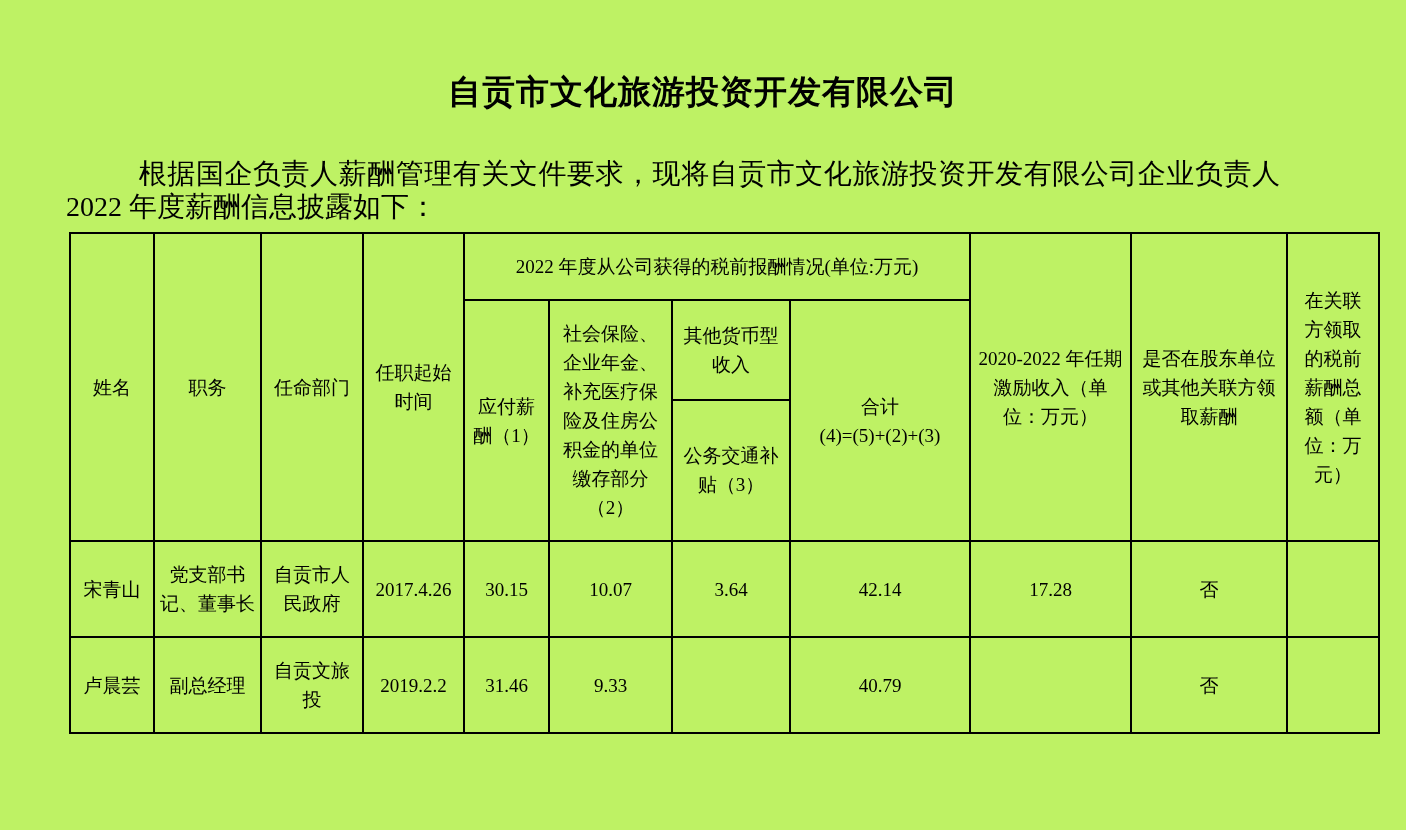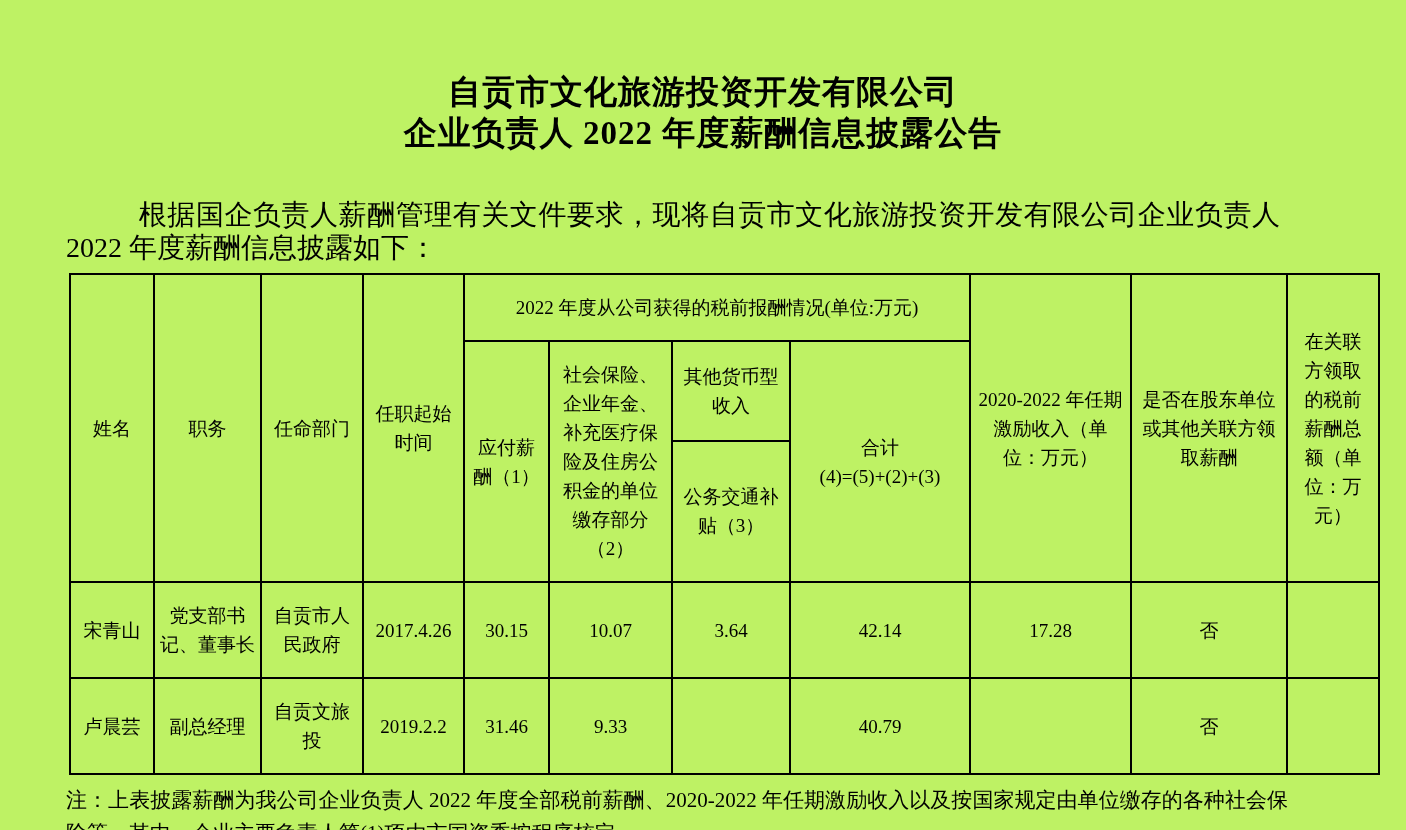--- a/index.html
+++ b/index.html
@@ -60,21 +60,20 @@
     text-align: justify;
   }
 </style>
 </head>
 <body>
 
 <div class="page">
 
   <div class="doc-title">
     <div>自贡市文化旅游投资开发有限公司</div>
-    <div>企业负责人 2022 年度薪酬信息披露公告</div>
   </div>
 
   <p class="intro">根据国企负责人薪酬管理有关文件要求，现将自贡市文化旅游投资开发有限公司企业负责人 2022 年度薪酬信息披露如下：</p>
 
   <table class="salary-table">
     <colgroup>
       <col style="width:84px">
       <col style="width:107px">
       <col style="width:102px">
       <col style="width:101px">
@@ -131,15 +130,14 @@
         <td>9.33</td>
         <td></td>
         <td>40.79</td>
         <td></td>
         <td>否</td>
         <td></td>
       </tr>
     </tbody>
   </table>
 
-  <p class="note">注：上表披露薪酬为我公司企业负责人 2022 年度全部税前薪酬、2020-2022 年任期激励收入以及按国家规定由单位缴存的各种社会保险等。其中，企业主要负责人第(1)项由市国资委按程序核定。</p>
 
 </div>
 
 </body></html>

